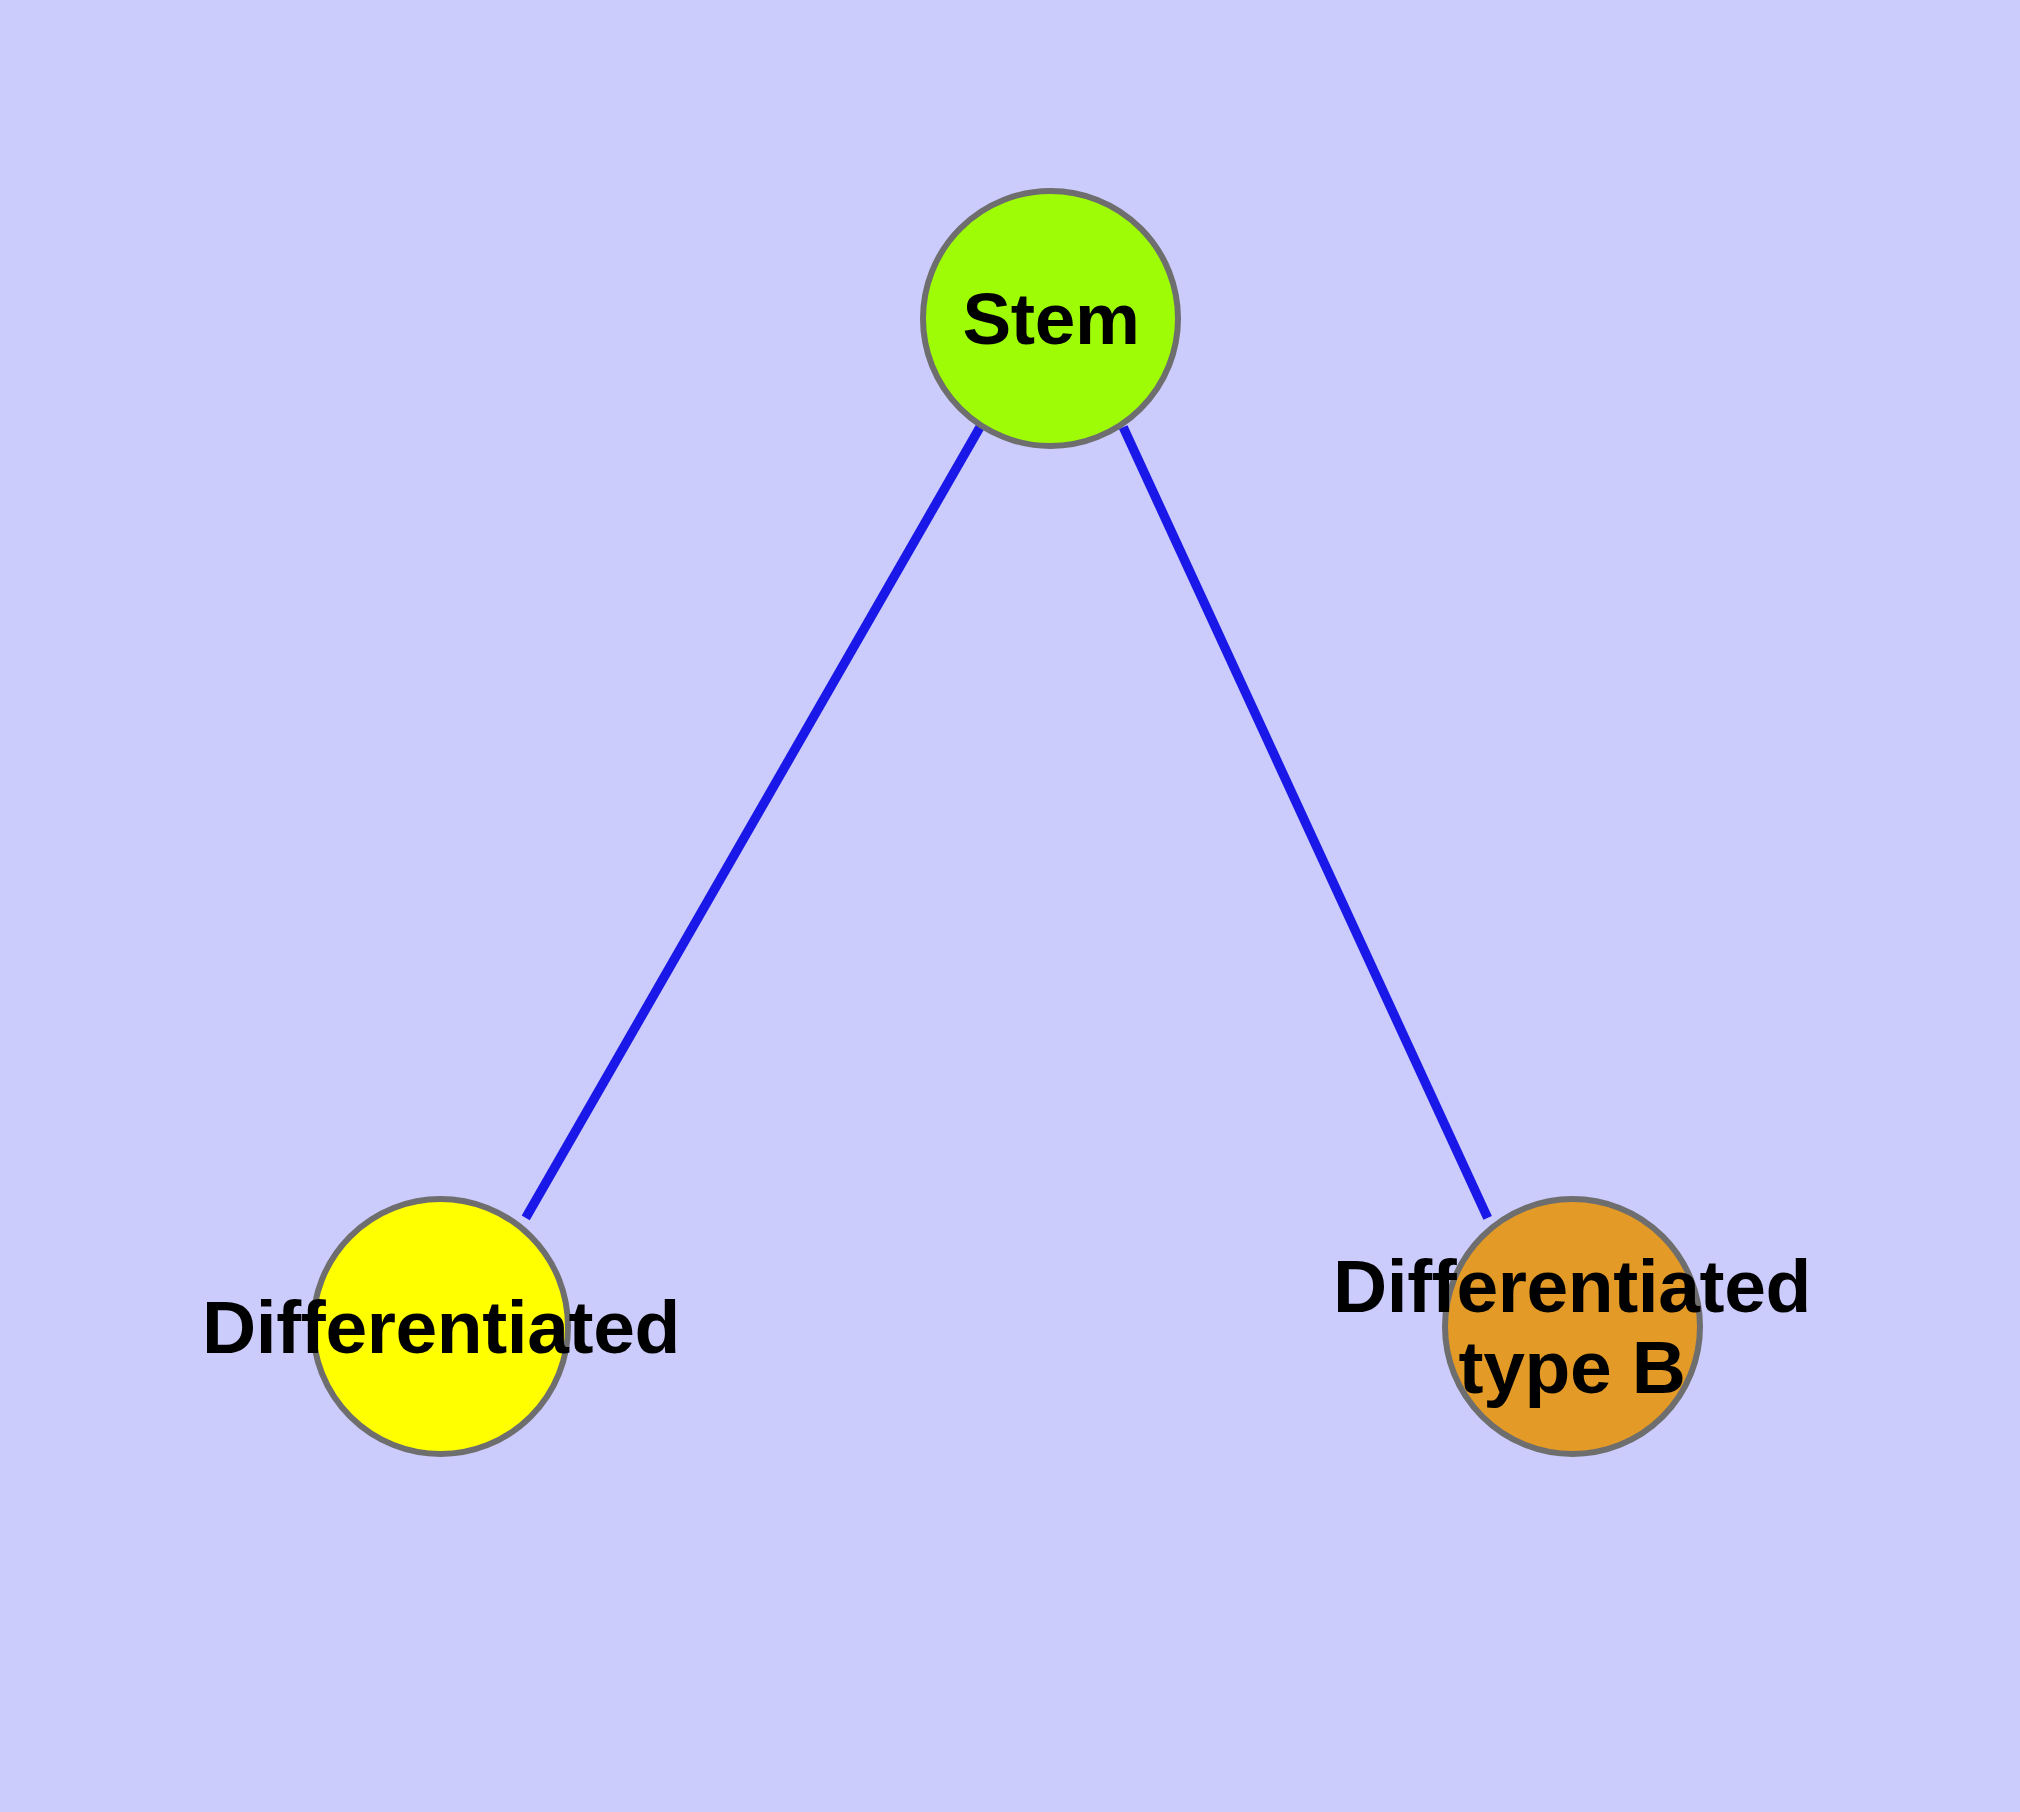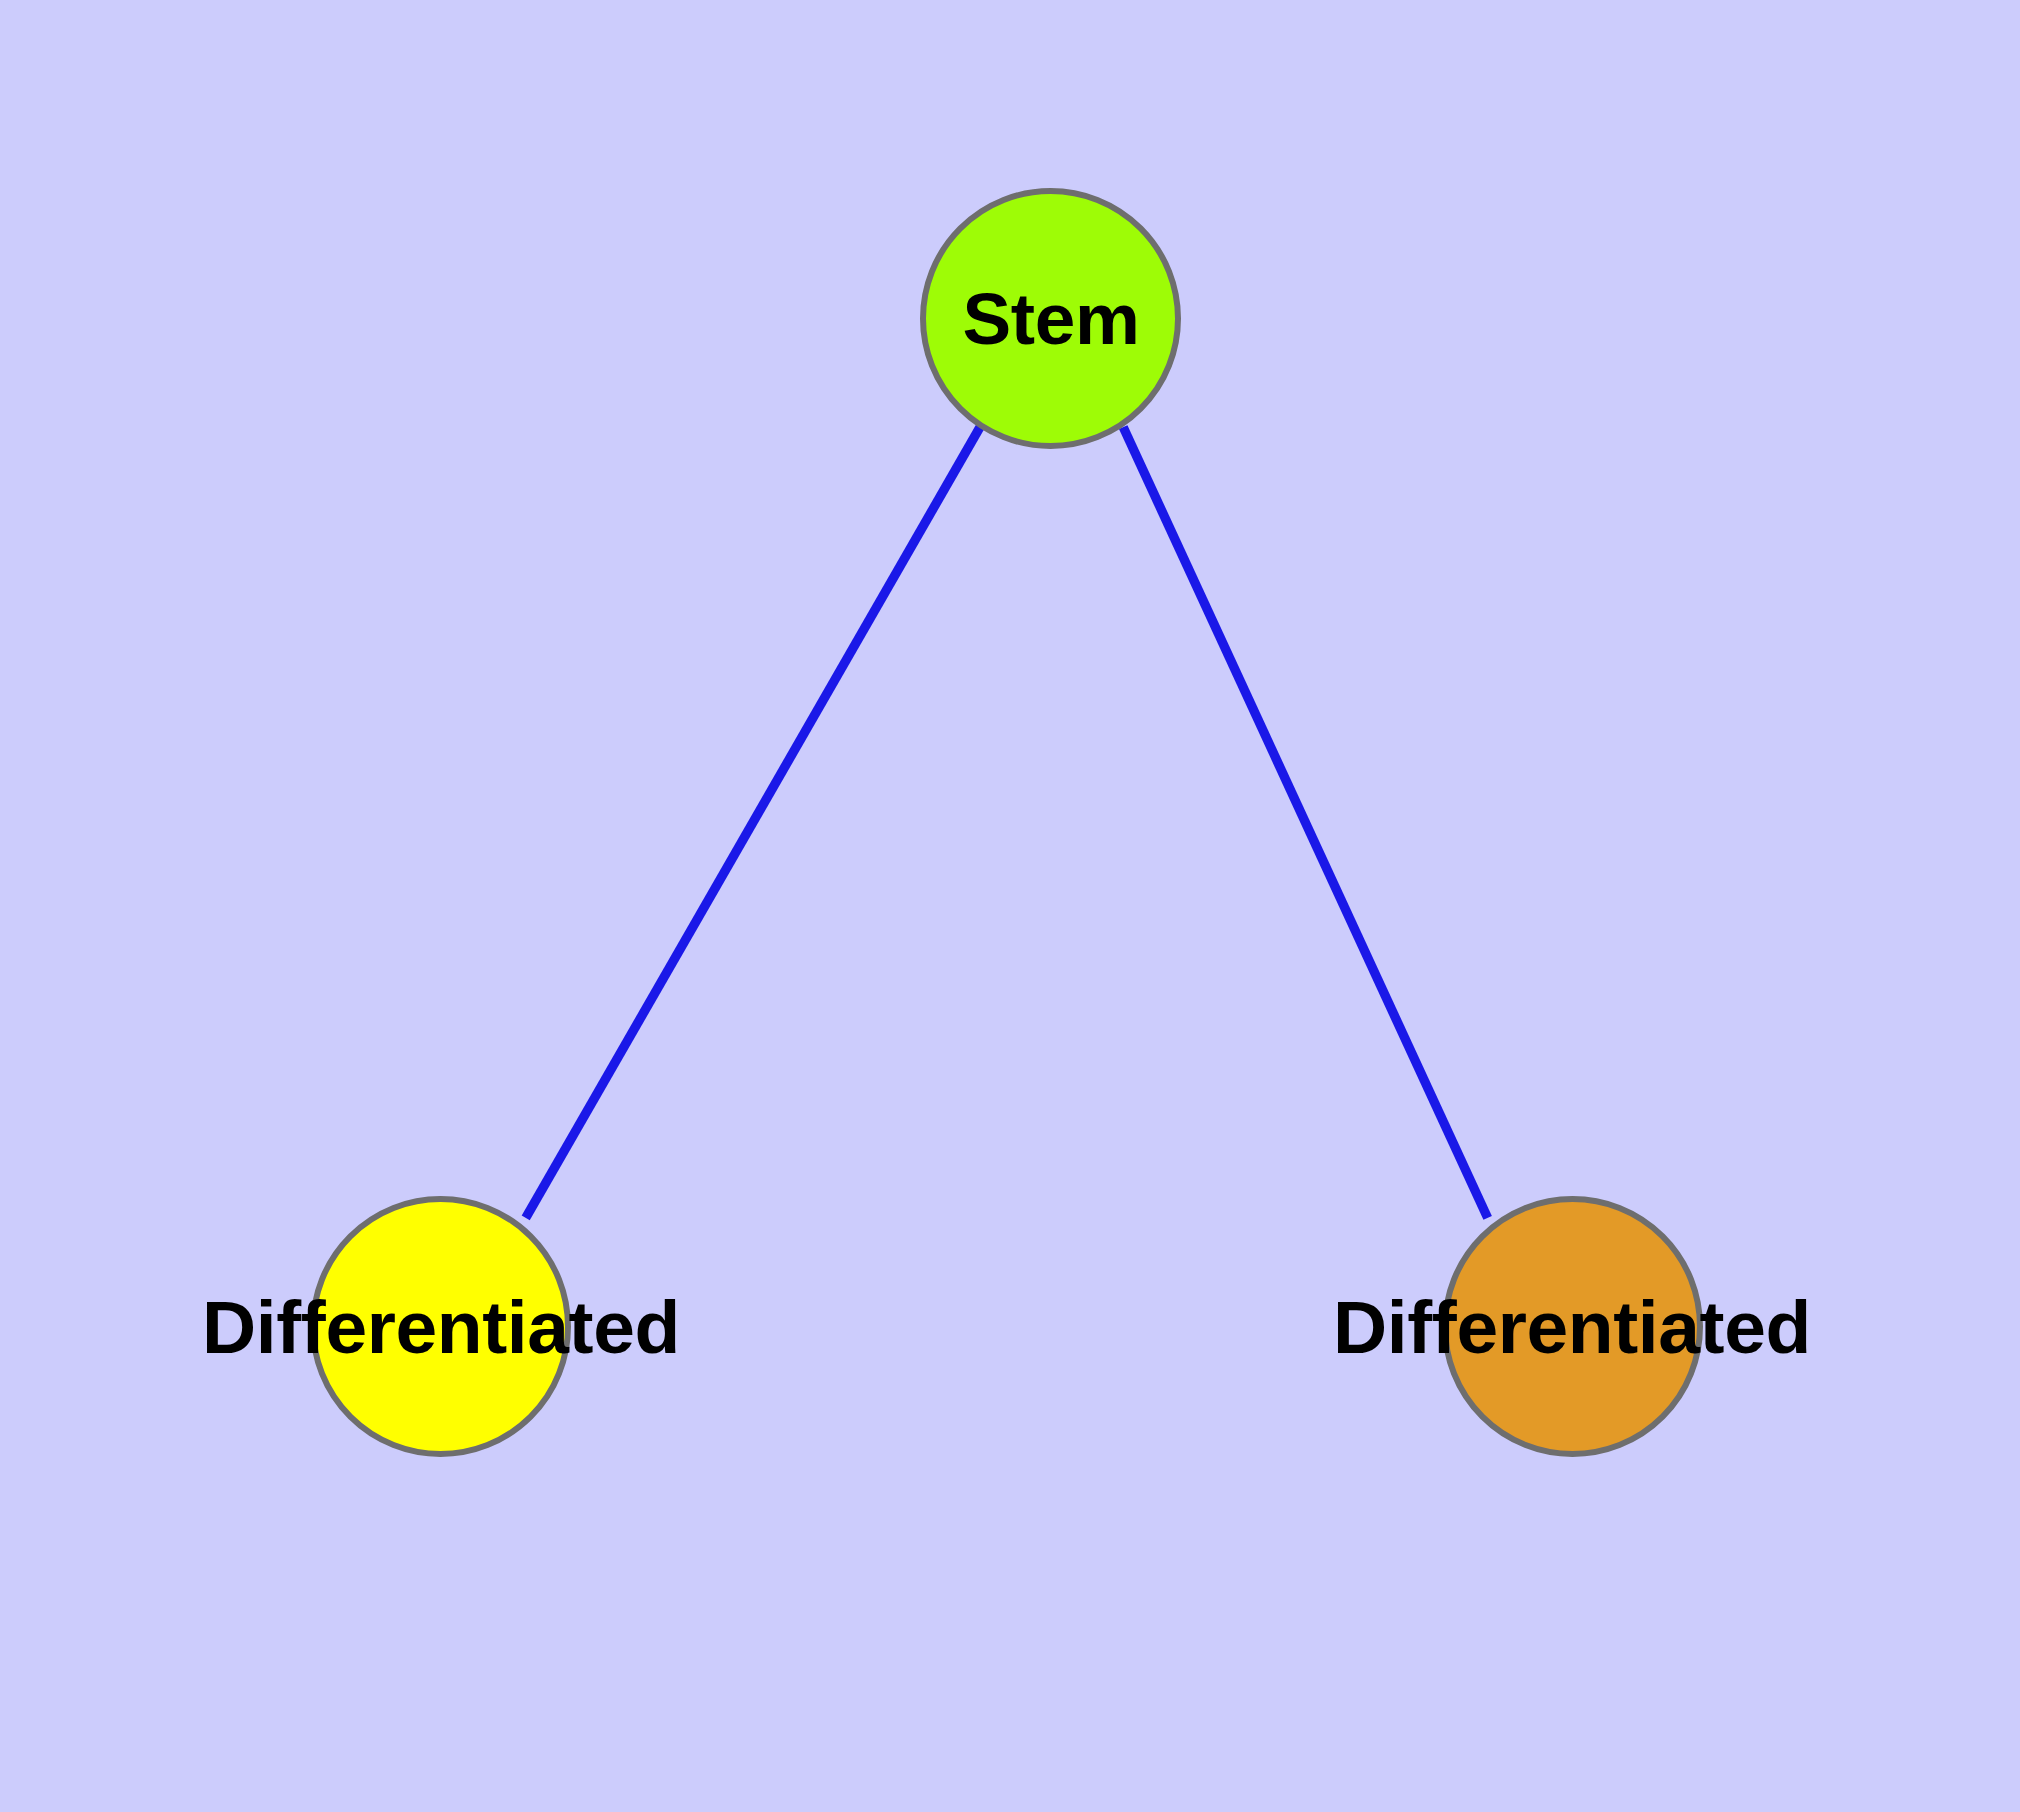--- a/index.html
+++ b/index.html
@@ -93,16 +93,17 @@
   <div class="node-label" id="label-stem">
     <span class="label-line">Stem</span>
   </div>
 
   <div class="node-label" id="label-diff-a">
     <span class="label-line">Differentiated</span>
   </div>
 
   <div class="node-label" id="label-diff-b">
     <span class="label-line">Differentiated</span>
+    <span class="label-line">type B</span>
   </div>
 
 </div>
 
 
 </body></html>

